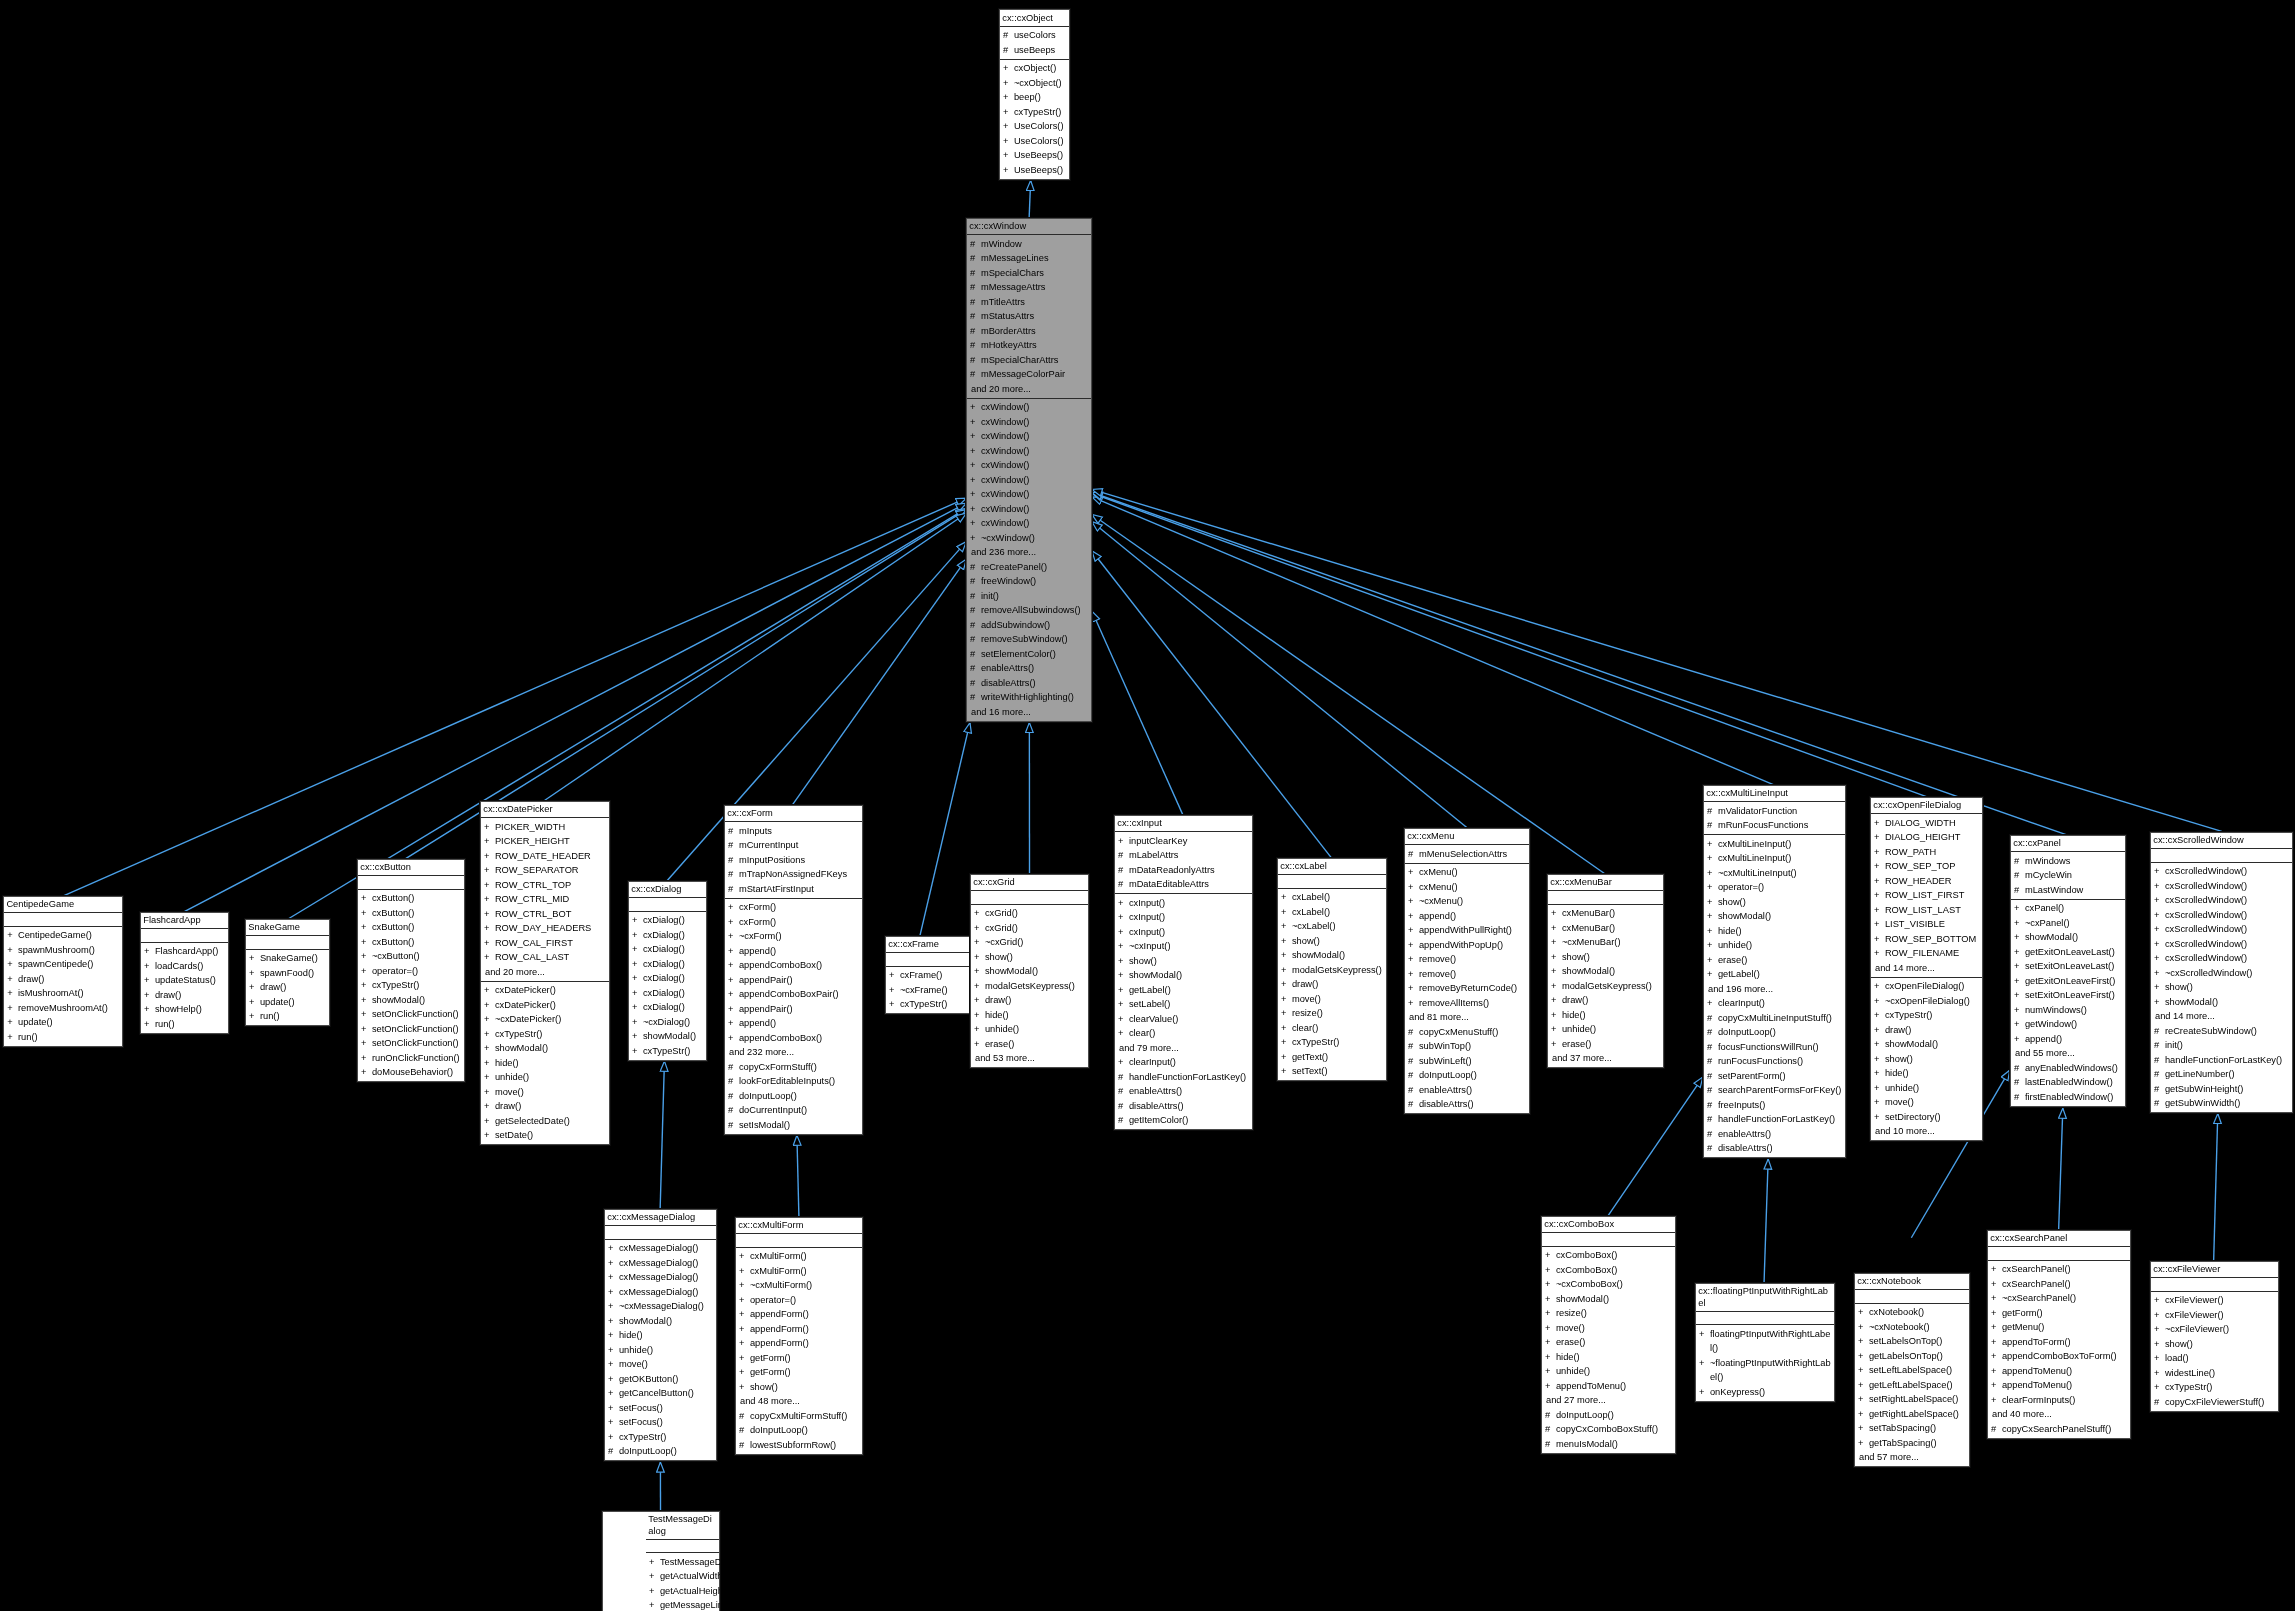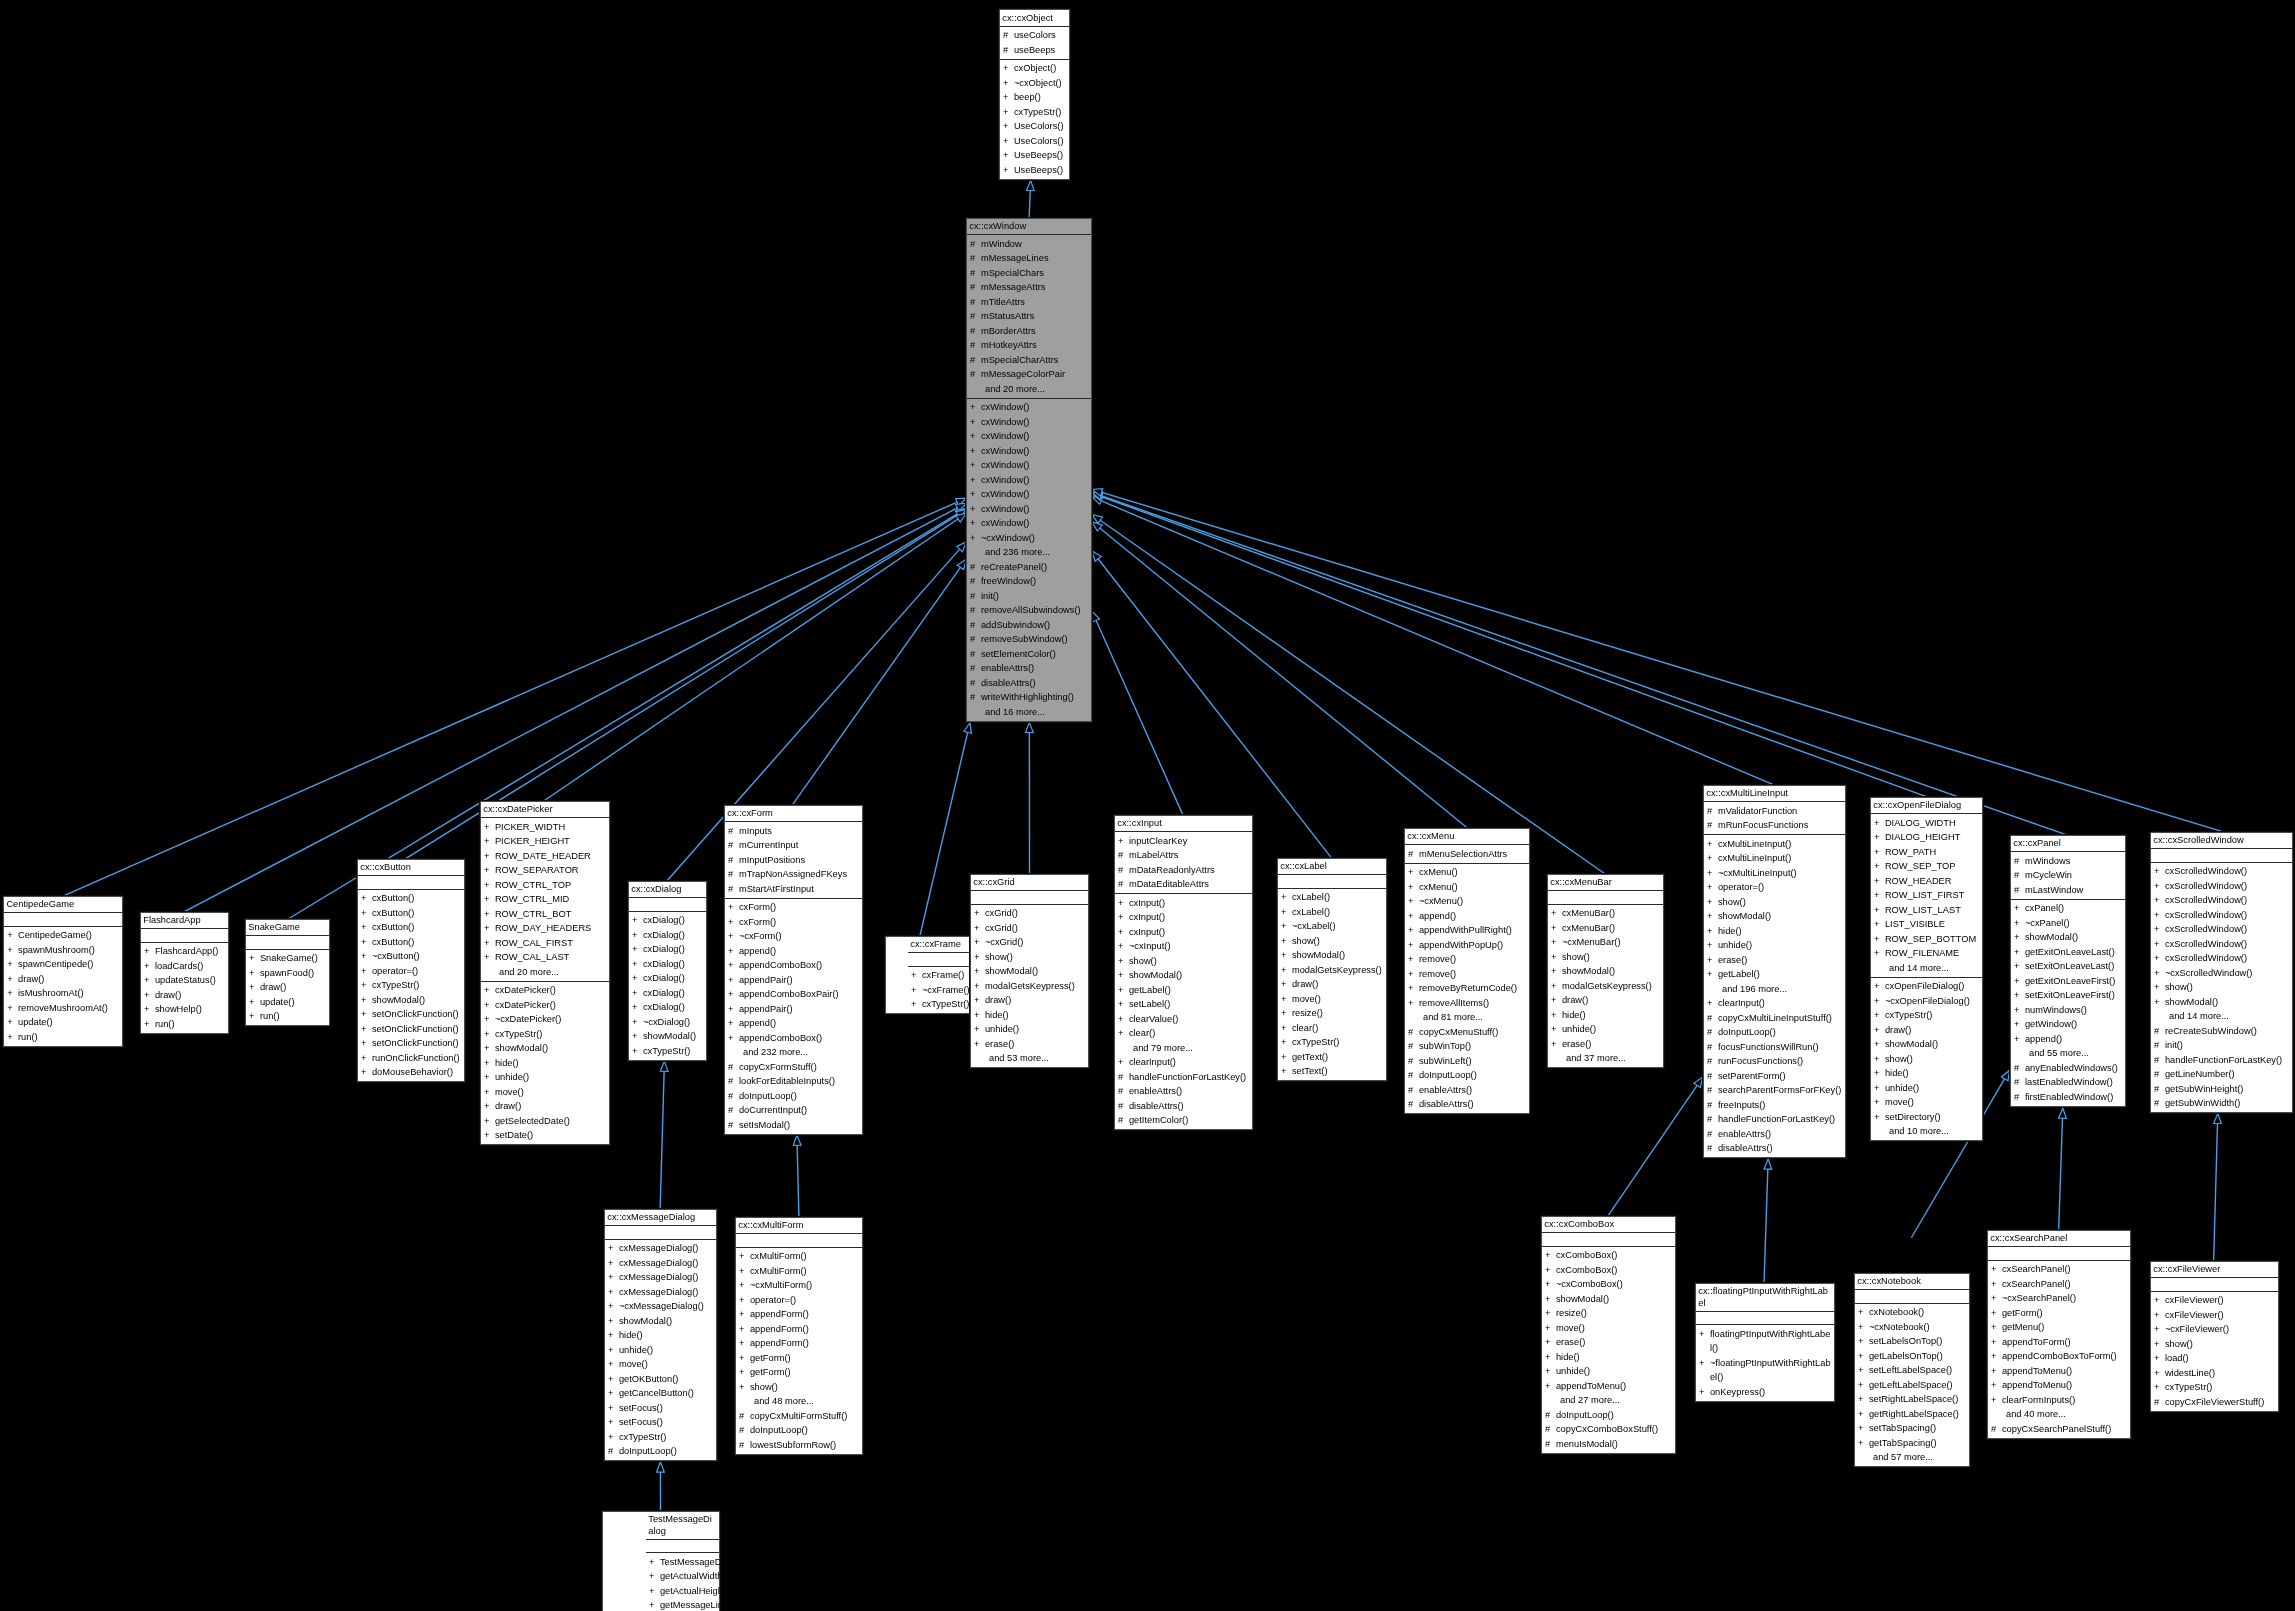--- a/index.html
+++ b/index.html
@@ -20,21 +20,21 @@
     padding:2.3px 2.3px 1.5px 2.3px;
     line-height:11.6px;
     border-bottom:0.8px solid #2b2b2b;
     overflow-wrap:anywhere;
   }
   .compartment{padding:1.5px 0;}
   .compartment.attrs{border-bottom:0.8px solid #2b2b2b;min-height:9.3px;}
   .member{display:flex;line-height:14.5px;padding:0 3.1px;white-space:nowrap;}
   .member .pfx{flex:none;width:10.8px;}
   .member .mname{flex:1 1 auto;min-width:0;}
-  .member.more{padding-left:18px;text-align:right;}
+  .member.more{padding-left:4px;text-align:right;}
   .class-box.wrap .member{white-space:normal;}
   .class-box.wrap .member .mname{overflow-wrap:anywhere;}
 </style>
 </head>
 <body>
 
 <div id="canvas" style="width: 2295px; height: 1611px; background: rgb(0, 0, 0);">
   <svg id="edges" width="2295" height="1611" viewBox="0 0 2976 2089">
       <defs>
         <marker id="arrowhead" markerWidth="16" markerHeight="14" refX="14" refY="6" orient="auto" markerUnits="userSpaceOnUse">
@@ -616,21 +616,21 @@
         <div class="member">
           <span class="pfx">#</span>
           <span class="mname">doCurrentInput()</span>
         </div>
         <div class="member">
           <span class="pfx">#</span>
           <span class="mname">setIsModal()</span>
         </div>
       </div>
     </div>
-    <div class="class-box" style="left: 885px; top: 936px; width: 92px; padding-left: 22px;">
+    <div class="class-box" style="left: 885px; top: 936px; width: 92px;">
       <div class="class-title">cx::cxFrame</div>
       <div class="compartment attrs"></div>
       <div class="compartment methods">
         <div class="member">
           <span class="pfx">+</span>
           <span class="mname">cxFrame()</span>
         </div>
         <div class="member">
           <span class="pfx">+</span>
           <span class="mname">~cxFrame()</span>

